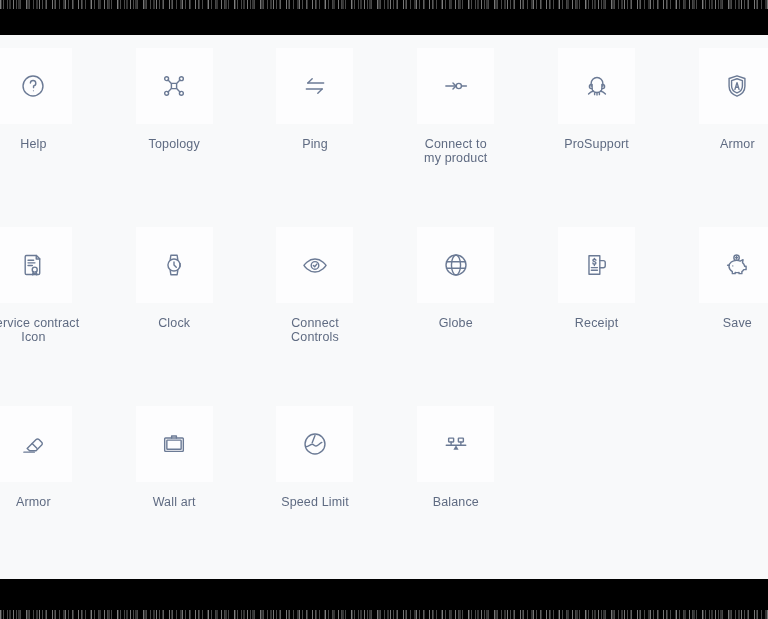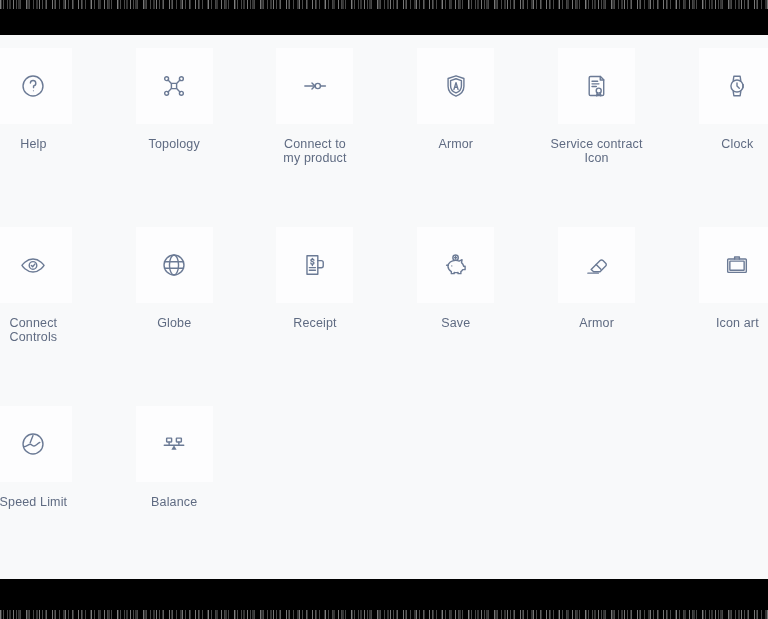--- a/index.html
+++ b/index.html
@@ -143,29 +143,57 @@
               <path d="M6.5 6.5 L9.6 9.6 M17.5 6.5 L14.4 9.6 M6.5 17.5 L9.6 14.4 M17.5 17.5 L14.4 14.4"></path>
             </svg>
           </span>
         </div>
         <div class="label">Topology</div>
       </div>
       <div class="cell">
         <div class="tile">
           <span>
             <svg viewBox="0 0 24 24">
+              <path d="M20 9.2H5.4"></path>
+              <path d="M9.4 5.4 5.4 9.2"></path>
+              <path d="M4 14.8h14.6"></path>
+              <path d="M14.6 18.6l4-3.8"></path>
+            </svg>
+          </span>
+        </div>
+        <div class="label">Ping</div>
+      </div>
+      <div class="cell">
+        <div class="tile">
+          <span>
+            <svg viewBox="0 0 24 24">
               <path d="M2.6 12h9.2"></path>
               <path d="M9.2 9.2 12 12l-2.8 2.8"></path>
               <circle cx="14.6" cy="12" r="2.4"></circle>
               <path d="M17.2 12h4.4"></path>
             </svg>
           </span>
         </div>
         <div class="label">Connect to
 my product</div>
+      </div>
+      <div class="cell">
+        <div class="tile">
+          <span>
+            <svg viewBox="0 0 24 24">
+              <path d="M6.6 12.2V9.6a5.4 5.4 0 0 1 10.8 0v2.6"></path>
+              <path d="M6.6 10.6c-1 0-1.6.8-1.6 1.9s.6 1.9 1.6 1.9h.9v-3.8z"></path>
+              <path d="M17.4 10.6c1 0 1.6.8 1.6 1.9s-.6 1.9-1.6 1.9h-.9v-3.8z"></path>
+              <path d="M7.5 14.6c0 2 2 3.4 4.5 3.4s4.5-1.4 4.5-3.4"></path>
+              <path d="M4.2 19.4c1.4-1.6 3-2.4 4.6-2.8M19.8 19.4c-1.4-1.6-3-2.4-4.6-2.8"></path>
+              <path d="M9.8 18.4v1.6M12 18.7v1.6M14.2 18.4v1.6"></path>
+            </svg>
+          </span>
+        </div>
+        <div class="label">ProSupport</div>
       </div>
       <div class="cell">
         <div class="tile">
           <span>
             <svg viewBox="0 0 24 24">
               <path d="M12 2.6 4.7 5.1v7.2c0 4.3 3.1 7.6 7.3 9.1 4.2-1.5 7.3-4.8 7.3-9.1V5.1z"></path>
               <path d="M12 5.3 7 7v5c0 3 2.1 5.3 5 6.4 2.9-1.1 5-3.4 5-6.4V7z"></path>
               <path d="M10.1 15.1 12 8.9l1.9 6.2M10.8 13.2h2.4"></path>
             </svg>
           </span>
@@ -268,21 +296,21 @@
       <div class="cell">
         <div class="tile">
           <span>
             <svg viewBox="0 0 24 24">
               <rect x="3.4" y="6.4" width="17.2" height="12.4" rx="0.8"></rect>
               <rect x="5.4" y="8.4" width="13.2" height="8.4" rx="0.5"></rect>
               <path d="M9.8 6.4V4.6h4.4v1.8"></path>
             </svg>
           </span>
         </div>
-        <div class="label">Icon art</div>
+        <div class="label">Wall art</div>
       </div>
       <div class="cell">
         <div class="tile">
           <span>
             <svg viewBox="0 0 24 24">
               <circle cx="12" cy="12" r="9.2"></circle>
               <path d="M3.6 14.6c2.6-.4 4.2-2.3 5.8-2.3s2 1.6 3.6 1.6 3.1-2.6 5.3-3.4"></path>
               <path d="M12 4.2 9.4 10.8"></path>
             </svg>
           </span>

